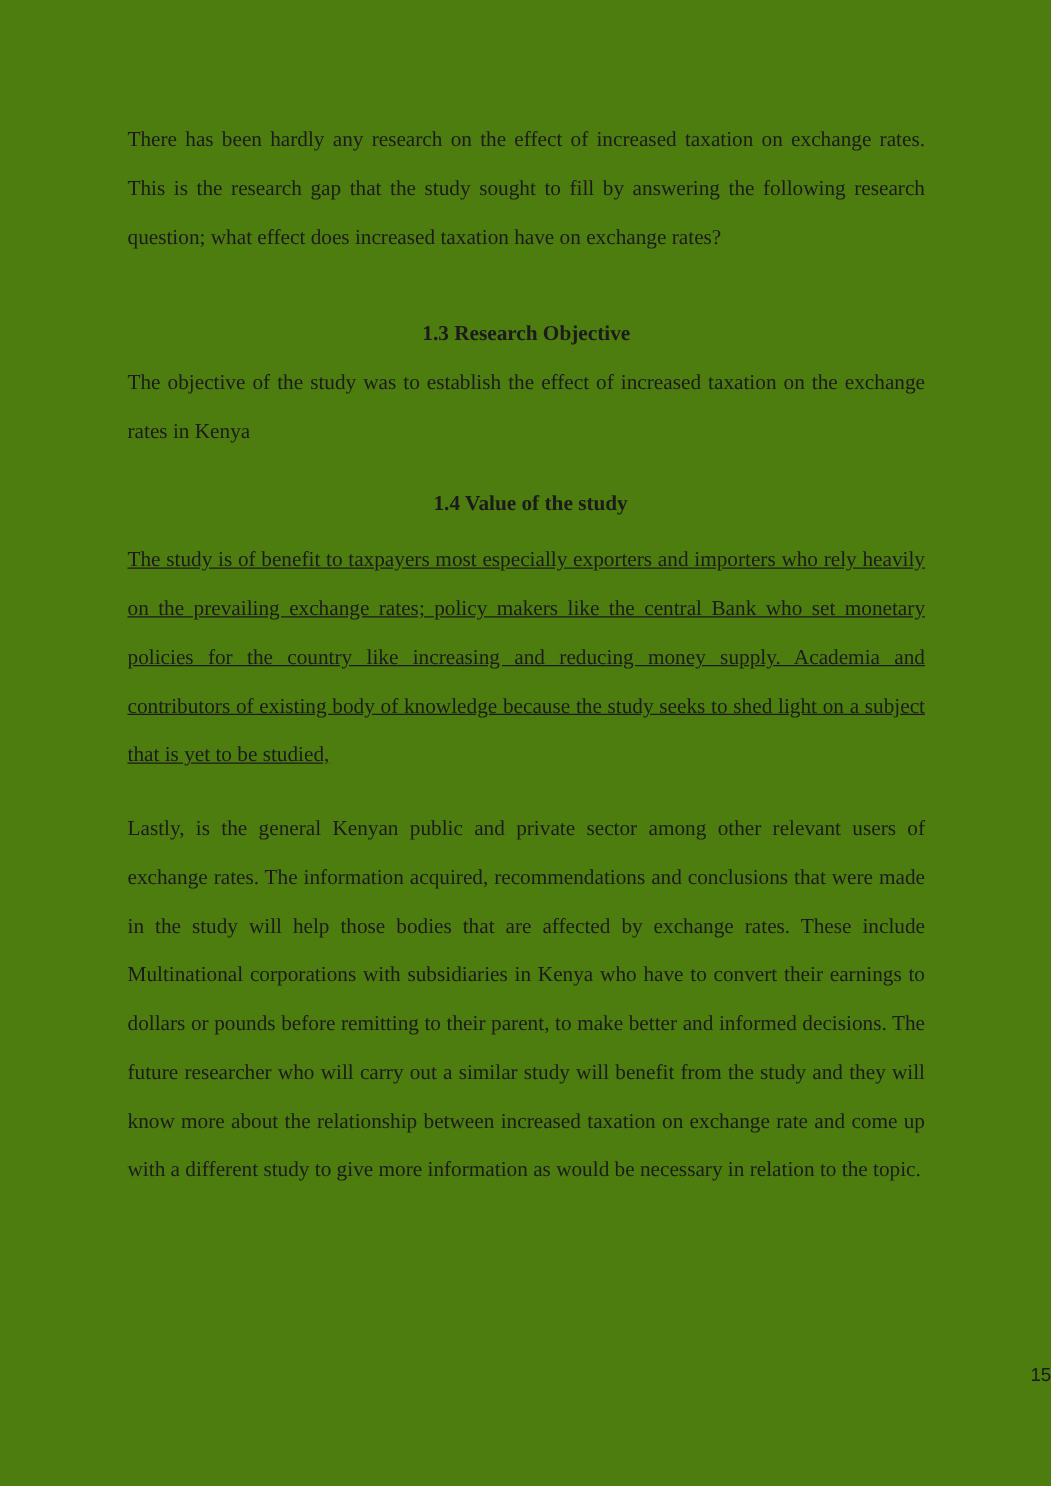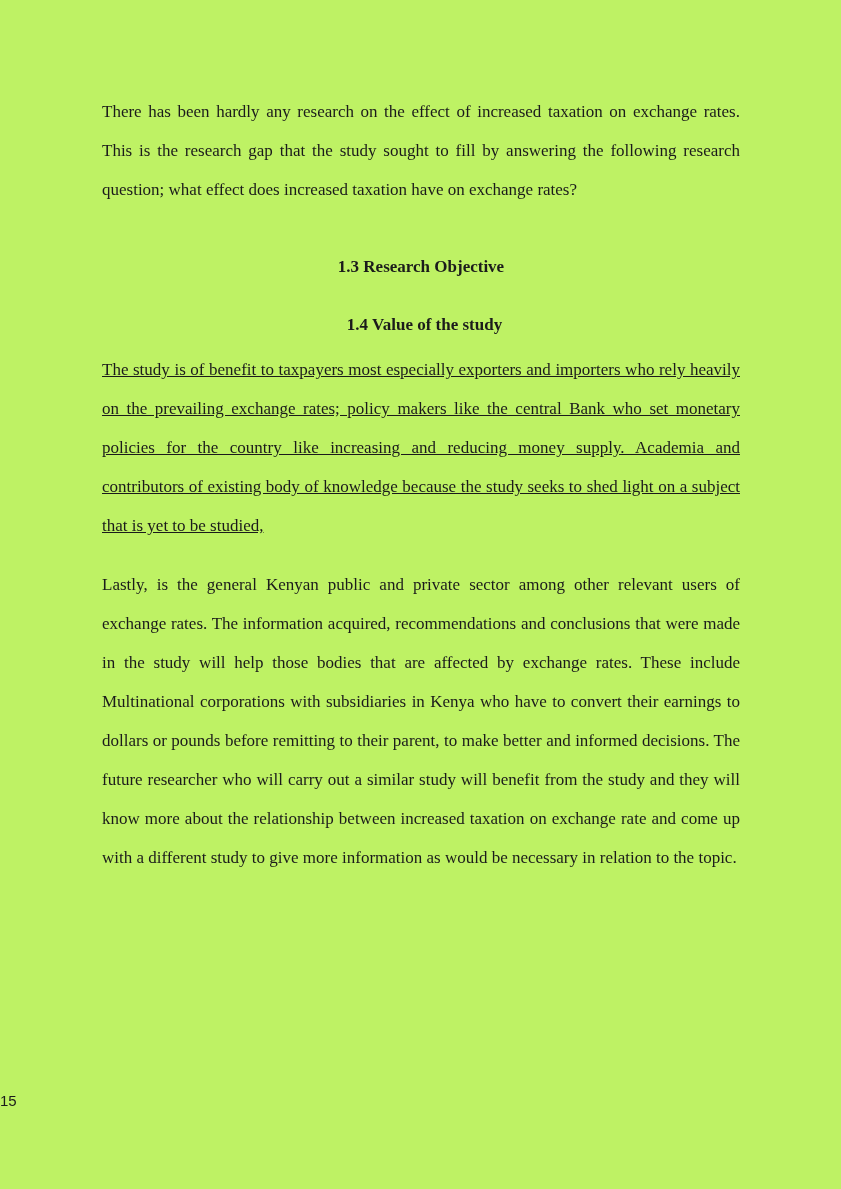--- a/index.html
+++ b/index.html
@@ -4,21 +4,21 @@
 <style>
   html, body {
     margin: 0;
     padding: 0;
     background: #ffffff;
   }
   .page {
     position: relative;
     width: 841px;
     height: 1189px;
-    background: #bef264;
+    background: #4d7c0f;
     overflow: hidden;
     font-family: "Liberation Serif", serif;
     color: #1b1b1b;
   }
   .content {
     position: absolute;
     left: 102px;
     top: 92px;
     width: 638px;
   }
@@ -39,36 +39,37 @@
   .blk-1 { margin-top: 38px; }   
   .blk-2 { margin-top: 0; }
   .blk-3 { margin-top: 19px; text-indent: 7px; } 
   .blk-4 { margin-top: 6px; text-decoration: underline; }
   .blk-5 { margin-top: 20px; }
   .page-number {
     position: absolute;
     top: 1092px;
     left: 0;
     width: 100%;
-    text-align: left;
+    text-align: right;
     font-family: "Liberation Sans", sans-serif;
     font-size: 15px;
     color: #1b1b1b;
   }
 </style>
 </head>
 <body>
 
 <div class="page">
   <div class="content">
 
     <p class="para blk-0">There has been hardly any research on the effect of increased taxation on exchange rates. This is the research gap that the study sought to fill by answering the following research question; what effect does increased taxation have on exchange rates?</p>
 
     <h2 class="heading blk-1">1.3 Research Objective</h2>
 
+    <p class="para blk-2">The objective of the study was to establish the effect of increased taxation on the exchange rates in Kenya</p>
 
     <h2 class="heading blk-3">1.4 Value of the study</h2>
 
     <p class="para blk-4">The study is of benefit to taxpayers most especially exporters and importers who rely heavily on the prevailing exchange rates; policy makers like the central Bank who set monetary policies for the country like increasing and reducing money supply. Academia and contributors of existing body of knowledge because the study seeks to shed light on a subject that is yet to be studied,</p>
 
     <p class="para blk-5">Lastly, is the general Kenyan public and private sector among other relevant users of exchange rates. The information acquired, recommendations and conclusions that were made in the study will help those bodies that are affected by exchange rates. These include Multinational corporations with subsidiaries in Kenya who have to convert their earnings to dollars or pounds before remitting to their parent, to make better and informed decisions. The future researcher who will carry out a similar study will benefit from the study and they will know more about the relationship between increased taxation on exchange rate and come up with a different study to give more information as would be necessary in relation to the topic.</p>
 
   </div>
 
   <div class="page-number">15</div>

